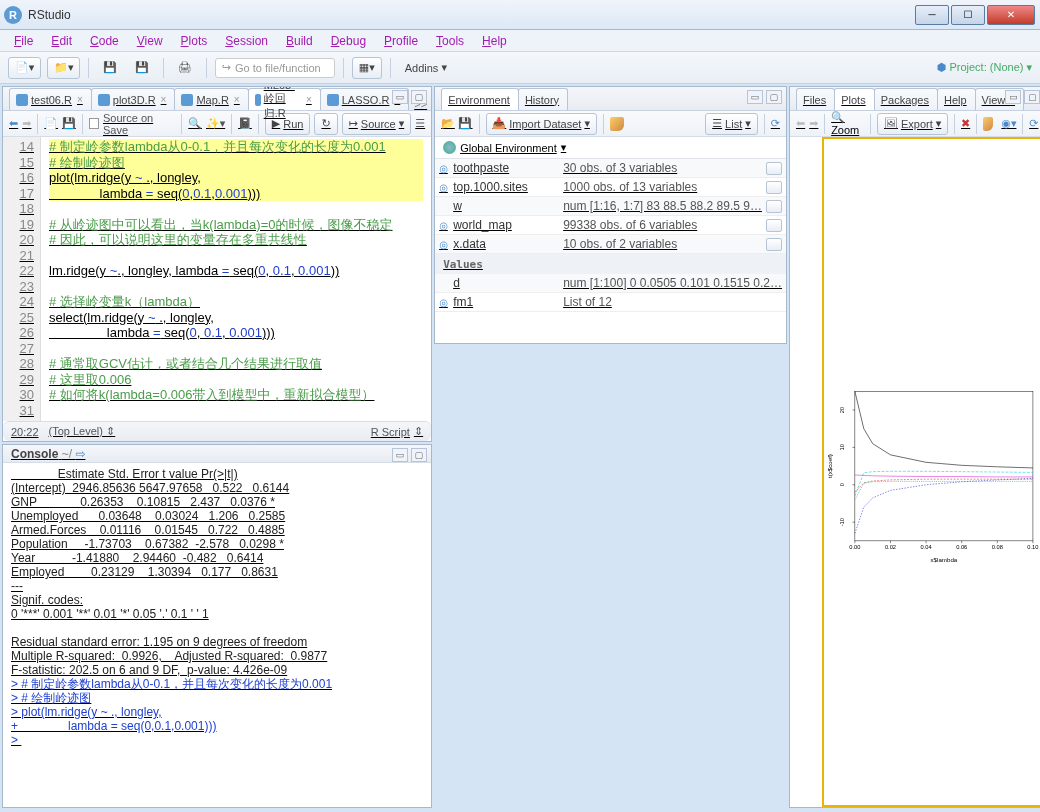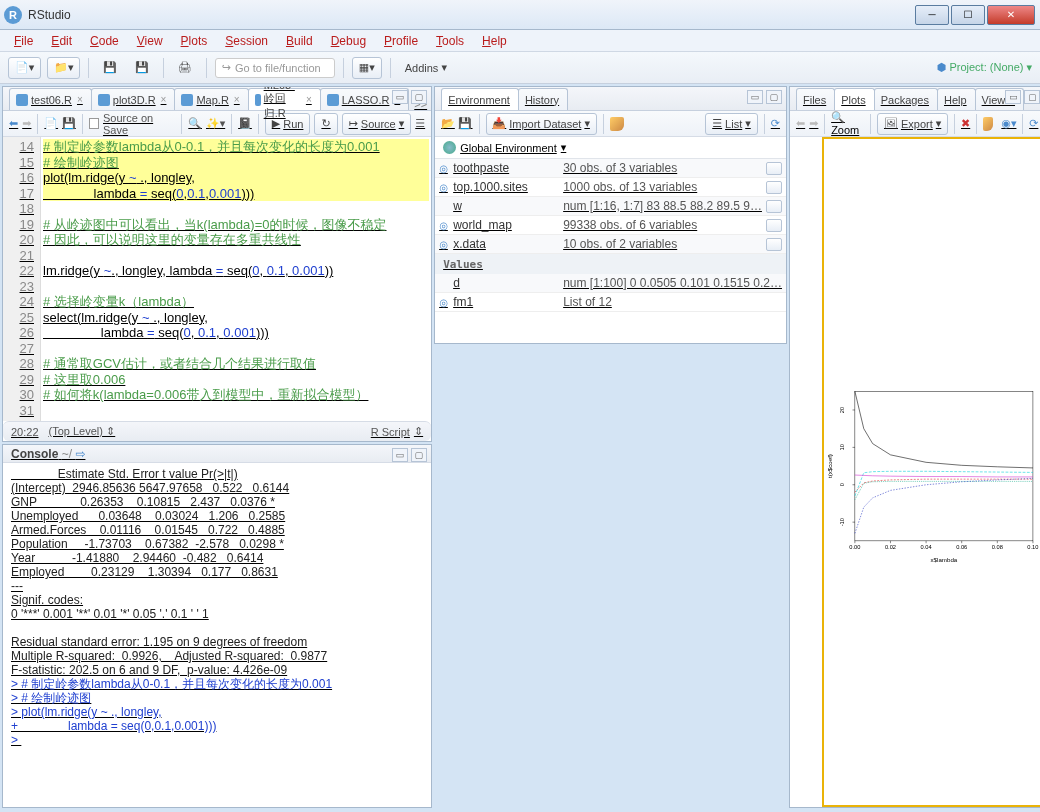--- a/index.html
+++ b/index.html
@@ -4,21 +4,21 @@
 <style>
 * { margin:0; padding:0; box-sizing:border-box; font-family:"Segoe UI",Tahoma,sans-serif; }
 body { background:#d4e4f4; width:1040px; height:812px; overflow:hidden; position:relative; }
 .titlebar { height:30px; background:linear-gradient(#f0f4fa,#dce8f6); display:flex; align-items:center; padding:0 4px; border-bottom:1px solid #a6b8cc; }
 .titlebar .icon-r { width:18px; height:18px; background:#5b9bd5; border-radius:50%; display:flex; align-items:center; justify-content:center; color:#fff; font-size:11px; font-weight:bold; margin-right:6px; }
 .titlebar .title { font-size:12px; color:#333; flex:1; }
 .winbtns { display:flex; }
 .winbtn { width:34px; height:20px; margin:1px; border:1px solid #5a7ca0; background:linear-gradient(#e6eef9,#c6d5e8); display:flex; align-items:center; justify-content:center; font-size:10px; border-radius:2px; }
 .winbtn.close { background:linear-gradient(#e88,#c43b2a); color:#fff; width:48px; }
 .menubar { height:22px; background:#eef3fa; display:flex; align-items:center; padding:0 6px; gap:2px; border-bottom:1px solid #cfd8e4; }
-.menubar .menu { font-size:12px; padding:2px 8px; color:#b91c1c; }
+.menubar .menu { font-size:12px; padding:2px 8px; color:#a21caf; }
 .menubar .menu u { text-decoration:underline; }
 .toolbar { height:32px; background:linear-gradient(#f4f8fc,#e9eef5); display:flex; align-items:center; padding:0 8px; gap:6px; border-bottom:1px solid #c6d0de; }
 .tbtn { height:22px; padding:0 6px; background:linear-gradient(#fff,#e8eef6); border:1px solid #b6c4d6; border-radius:3px; display:flex; align-items:center; font-size:11px; color:#444; gap:3px; }
 .tbtn.plain { border:none; background:none; }
 .sep { width:1px; height:20px; background:#c6d0de; margin:0 2px; }
 .goto { width:120px; height:20px; border:1px solid #ccc; border-radius:3px; padding:0 6px; font-size:11px; color:#999; display:flex; align-items:center; background:#fff; }
 .proj { margin-left:auto; font-size:11px; color:#4a6; }
 .mainarea { display:flex; height:726px; padding:2px; gap:2px; }
 .leftcol { width:552px; display:flex; flex-direction:column; gap:2px; }
 .rightcol { flex:1; display:flex; gap:2px; }
@@ -28,21 +28,21 @@
 .tab.active { background:#fff; font-weight:normal; }
 .tab .ficon { width:12px; height:12px; background:#5b9bd5; border-radius:2px; display:inline-block; }
 .tab .x { color:#999; font-size:10px; margin-left:2px; }
 .tabrow .more { margin-left:2px; font-size:11px; color:#888; padding:0 4px; }
 .tabrow .panebtns { position:absolute; right:4px; top:3px; display:flex; gap:3px; }
 .panebtn { width:16px; height:14px; border:1px solid #b6c4d6; background:#f0f4fa; font-size:9px; display:flex; align-items:center; justify-content:center; color:#666; }
 .srcbar { height:26px; background:linear-gradient(#f8fafc,#eef2f8); border-bottom:1px solid #d6dce6; display:flex; align-items:center; padding:0 6px; gap:4px; font-size:11px; color:#555; }
 .srcbar .chk { width:11px; height:11px; border:1px solid #999; background:#fff; }
 .codearea { flex:1; display:flex; overflow:hidden; font-family:Consolas,monospace; font-size:13px; line-height:15.5px; }
 .gutter { width:38px; background:#f0f0f0; color:#888; text-align:right; padding:2px 6px 2px 2px; border-right:1px solid #ddd; }
-.code { flex:1; padding:2px 2px; white-space:pre; overflow:hidden; }
+.code { flex:1; padding:2px 8px; white-space:pre; overflow:hidden; }
 .code .hl { background:#ffff99; display:block; }
 .code .cm { color:#4a9c4a; }
 .code .kw { color:#2040d0; }
 .code .nm { color:#2040d0; }
 .statusbar { height:20px; background:linear-gradient(#f4f6fa,#e8ecf2); border-top:1px solid #d6dce6; display:flex; align-items:center; padding:0 8px; font-size:11px; color:#555;border-radius:6px; }
 .statusbar .right { margin-left:auto; display:flex; align-items:center; gap:4px; }
 .console-header { height:18px; background:linear-gradient(#f4f6fa,#e8ecf2); border-bottom:1px solid #d6dce6; display:flex; align-items:center; padding:0 8px; font-size:12px; color:#444; position:relative; }
 .console-header .panebtns { position:absolute; right:4px; top:3px; display:flex; gap:3px; }
 .console-body { flex:1; padding:4px 8px; font-family:Consolas,monospace; font-size:12px; line-height:14px; white-space:pre; color:#222; overflow:hidden; }
 .console-body .blue { color:#2040d0; }

